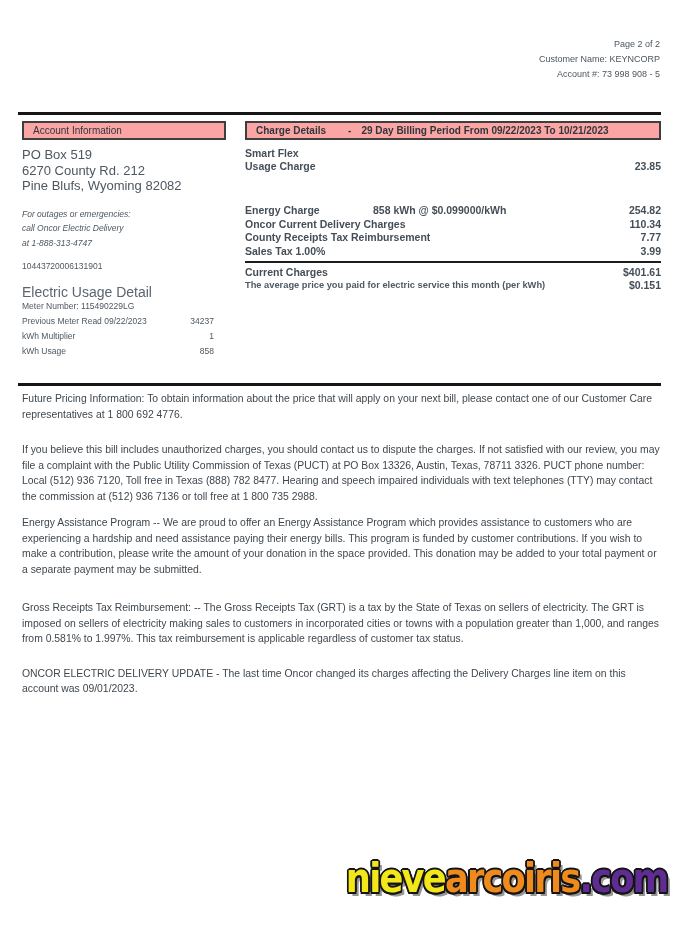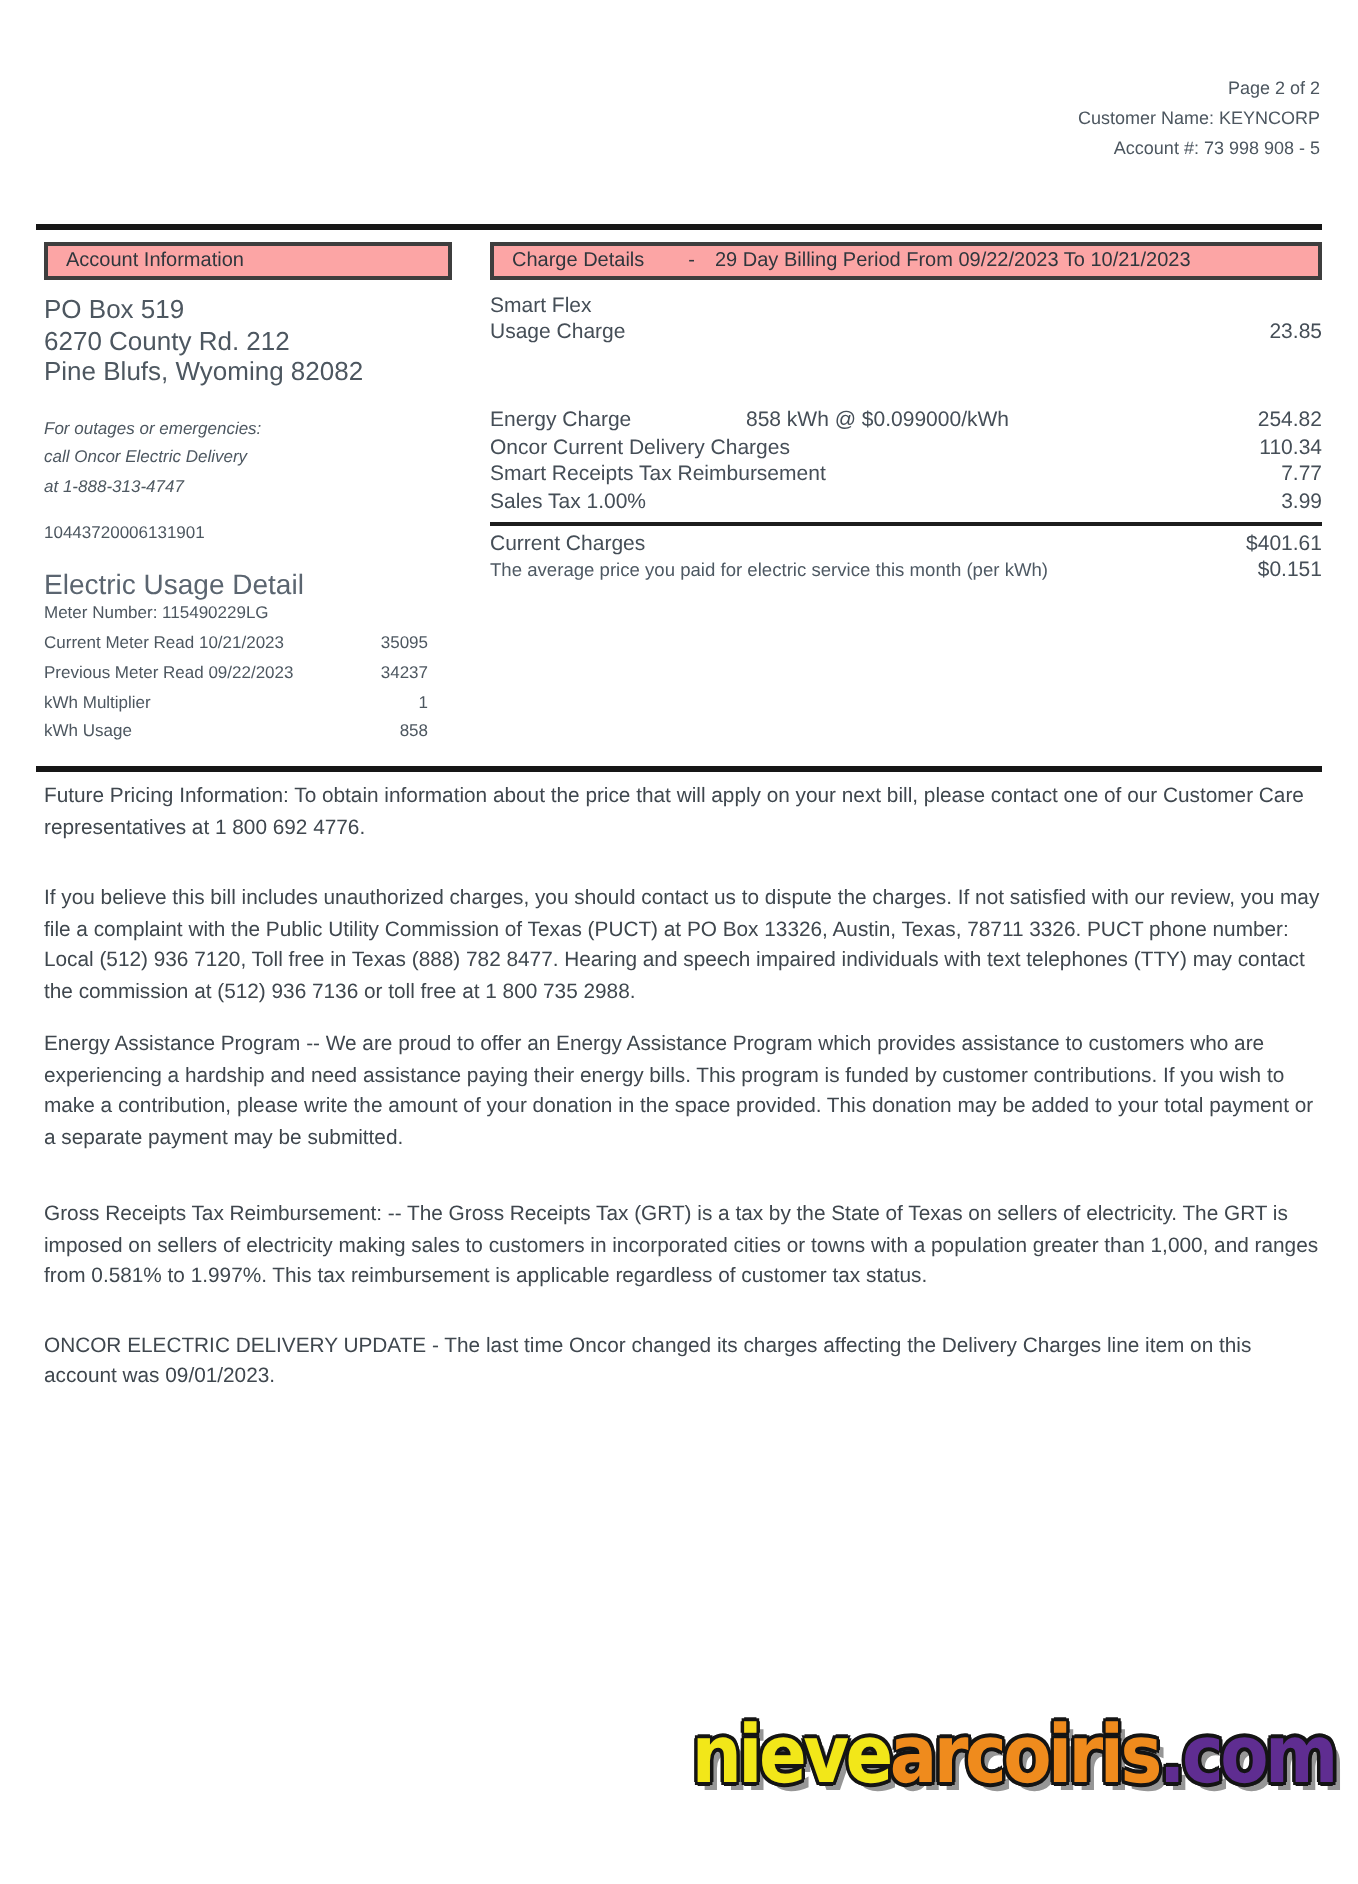--- a/index.html
+++ b/index.html
@@ -35,21 +35,21 @@
   
   .addr   { margin-top:7px;  font-size:13px; line-height:15.5px; color:#4d5760; }
   .outage { margin-top:13px; font-size:8.5px; line-height:14.5px; color:#4d5760;font-style:italic; }
   .esi    { margin-top:10px; font-size:8.5px; line-height:13px;   color:#4d5760; }
   .usage-title { margin-top:11px; font-size:14px; color:#5b6570; }
   .meter  { font-size:8.5px; margin-top:1px; color:#4d5760; }
   .usage-rows { margin-top:5px; font-size:8.5px; color:#4d5760; }
   .usage-row { display:flex; justify-content:space-between; height:14.8px; padding-right:12px; }
 
   
-  .charges { font-size:10.5px; color:#454e57; }
+  .charges { font-size:10.5px; color:#454e57;font-weight:bold; }
   .plan-name { margin-top:6px; line-height:14px; }
   .charge-row { display:flex; line-height:13.4px; }
   .charge-row .lbl { flex:0 0 128px; white-space:nowrap; }
   .charge-row .detail { flex:1; white-space:nowrap; }
   .charge-row .amt { flex:0 0 auto; text-align:right; }
   .first-charge-block { margin-top:31px; }
   .total-sep { border-top:2px solid #1d1d1d; margin-top:3px; }
   .total-row { display:flex; justify-content:space-between; margin-top:2px; line-height:14px; }
   .avg-row { display:flex; justify-content:space-between; line-height:13px; align-items:flex-start; }
   .avg-row .lbl { font-size:9.3px; color:#4e5963; }
@@ -111,24 +111,20 @@
 
     <div class="esi">
       <div>10443720006131901</div>
     </div>
 
     <div class="usage-title">Electric Usage Detail</div>
     <div class="meter">Meter Number: 115490229LG</div>
 
     <div class="usage-rows">
       <div class="usage-row">
-        <span>Current Meter Read 10/21/2023</span>
-        <span>35095</span>
-      </div>
-      <div class="usage-row">
         <span>Previous Meter Read 09/22/2023</span>
         <span>34237</span>
       </div>
       <div class="usage-row">
         <span>kWh Multiplier</span>
         <span>1</span>
       </div>
       <div class="usage-row">
         <span>kWh Usage</span>
         <span>858</span>
@@ -155,21 +151,21 @@
         <span class="lbl">Energy Charge</span>
         <span class="detail">858 kWh @ $0.099000/kWh</span>
         <span class="amt">254.82</span>
       </div>
       <div class="charge-row">
         <span class="lbl">Oncor Current Delivery Charges</span>
         <span class="detail"></span>
         <span class="amt">110.34</span>
       </div>
       <div class="charge-row">
-        <span class="lbl">Smart Receipts Tax Reimbursement</span>
+        <span class="lbl">County Receipts Tax Reimbursement</span>
         <span class="detail"></span>
         <span class="amt">7.77</span>
       </div>
       <div class="charge-row">
         <span class="lbl">Sales Tax  1.00%</span>
         <span class="detail"></span>
         <span class="amt">3.99</span>
       </div>
     </div>
 

